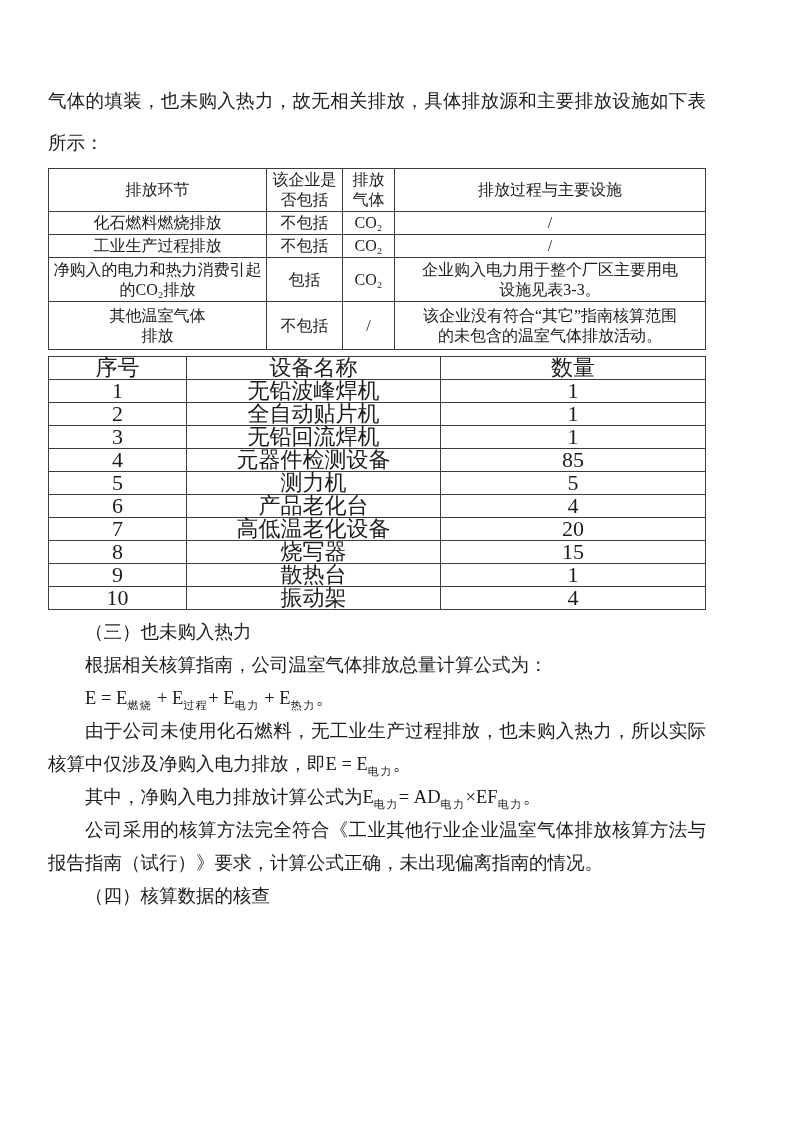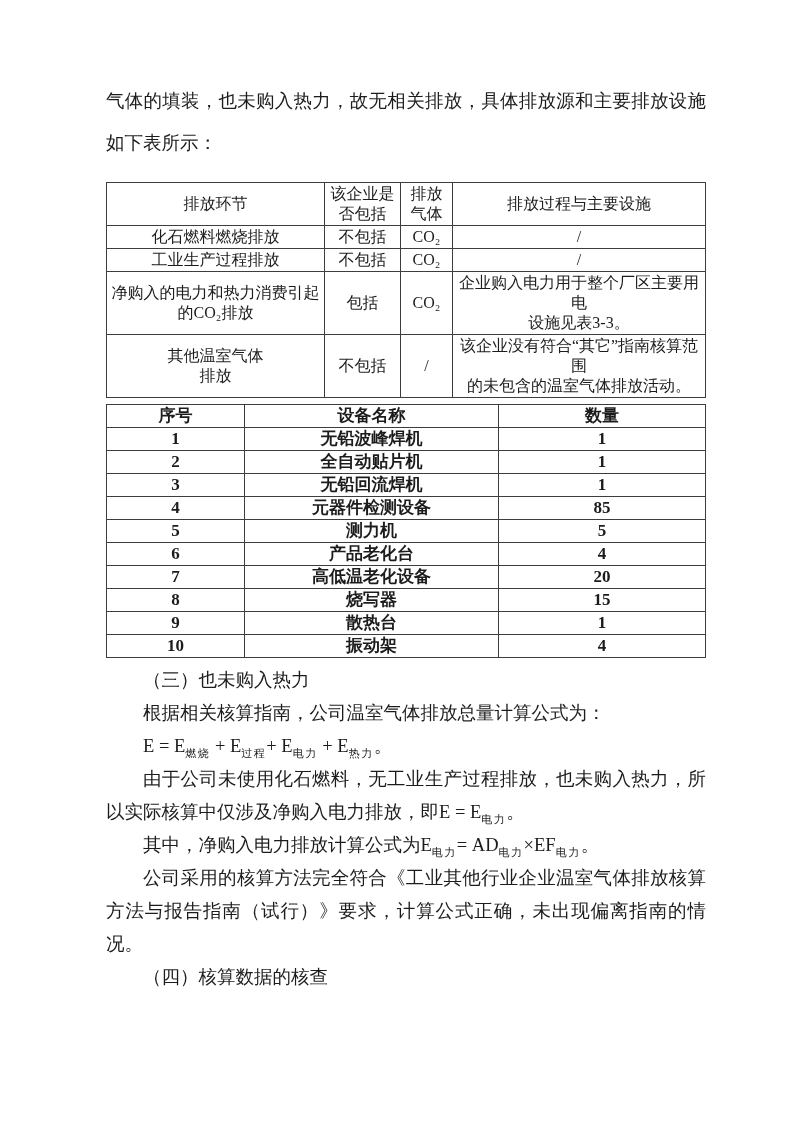--- a/index.html
+++ b/index.html
@@ -1,21 +1,21 @@
 <!DOCTYPE html>
 <html><head>
 <meta charset="utf-8">
 <style>
   html, body { margin: 0; padding: 0; background: #ffffff; }
   .page {
     position: relative;
     width: 800px;
     height: 1130px;
     box-sizing: border-box;
-    padding: 80px 94px 0 106px;
+    padding: 80px 94px 0 48px;
     background: #ffffff;
     color: #1c1c1c;
     font-family: "Liberation Serif", "DejaVu Serif", serif;
     overflow: hidden;
   }
   .body-text {
     font-size: 18.5px;
     line-height: 33px;
     margin: 0;
     text-align: justify;
@@ -32,29 +32,29 @@
   }
   td {
     border: 1px solid #3d3d3d;
     text-align: center;
     vertical-align: middle;
     white-space: pre-line;
     padding: 1px 2px;
     box-sizing: border-box;
     overflow: hidden;
   }
-  .emission-table { margin-top: 18px; margin-bottom: 6px; }
+  .emission-table { margin-top: 4px; margin-bottom: 6px; }
   .emission-table td { font-size: 16px; line-height: 20px; }
   .emission-table .r-header { height: 42px; }
   .emission-table .r-small  { height: 22px; }
   .emission-table .r-med    { height: 44px; }
   .emission-table .r-big    { height: 48px; }
 
   .equipment-table { margin-top: 2px; margin-bottom: 0; }
-  .equipment-table td { font-size: 17px; line-height: 20px; height: 22px; font-weight: bold; }
+  .equipment-table td { font-size: 22px; line-height: 20px; height: 22px; }
 
   sub.cn-sub {
     font-size: 11px;
     letter-spacing: 1.5px;
     line-height: 0;
   }
 </style>
 </head>
 <body>
 

